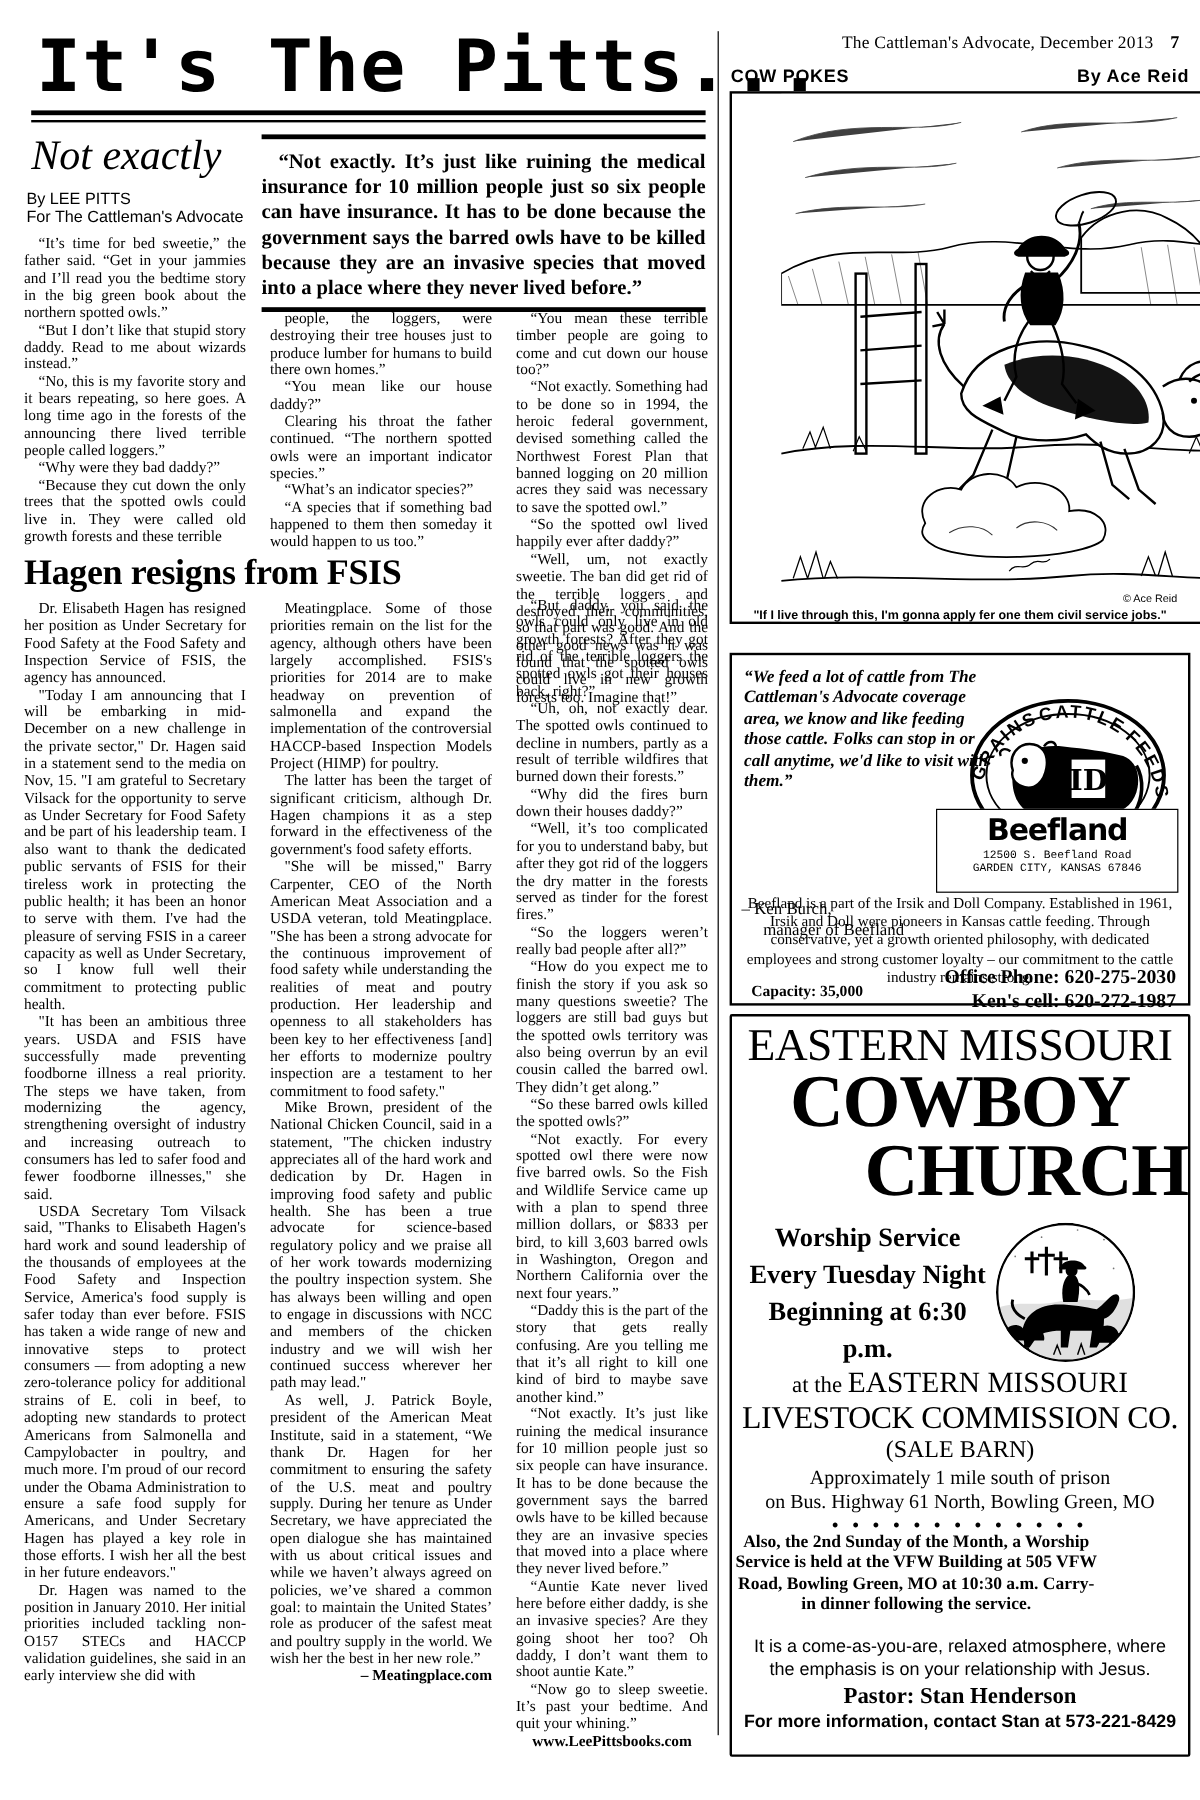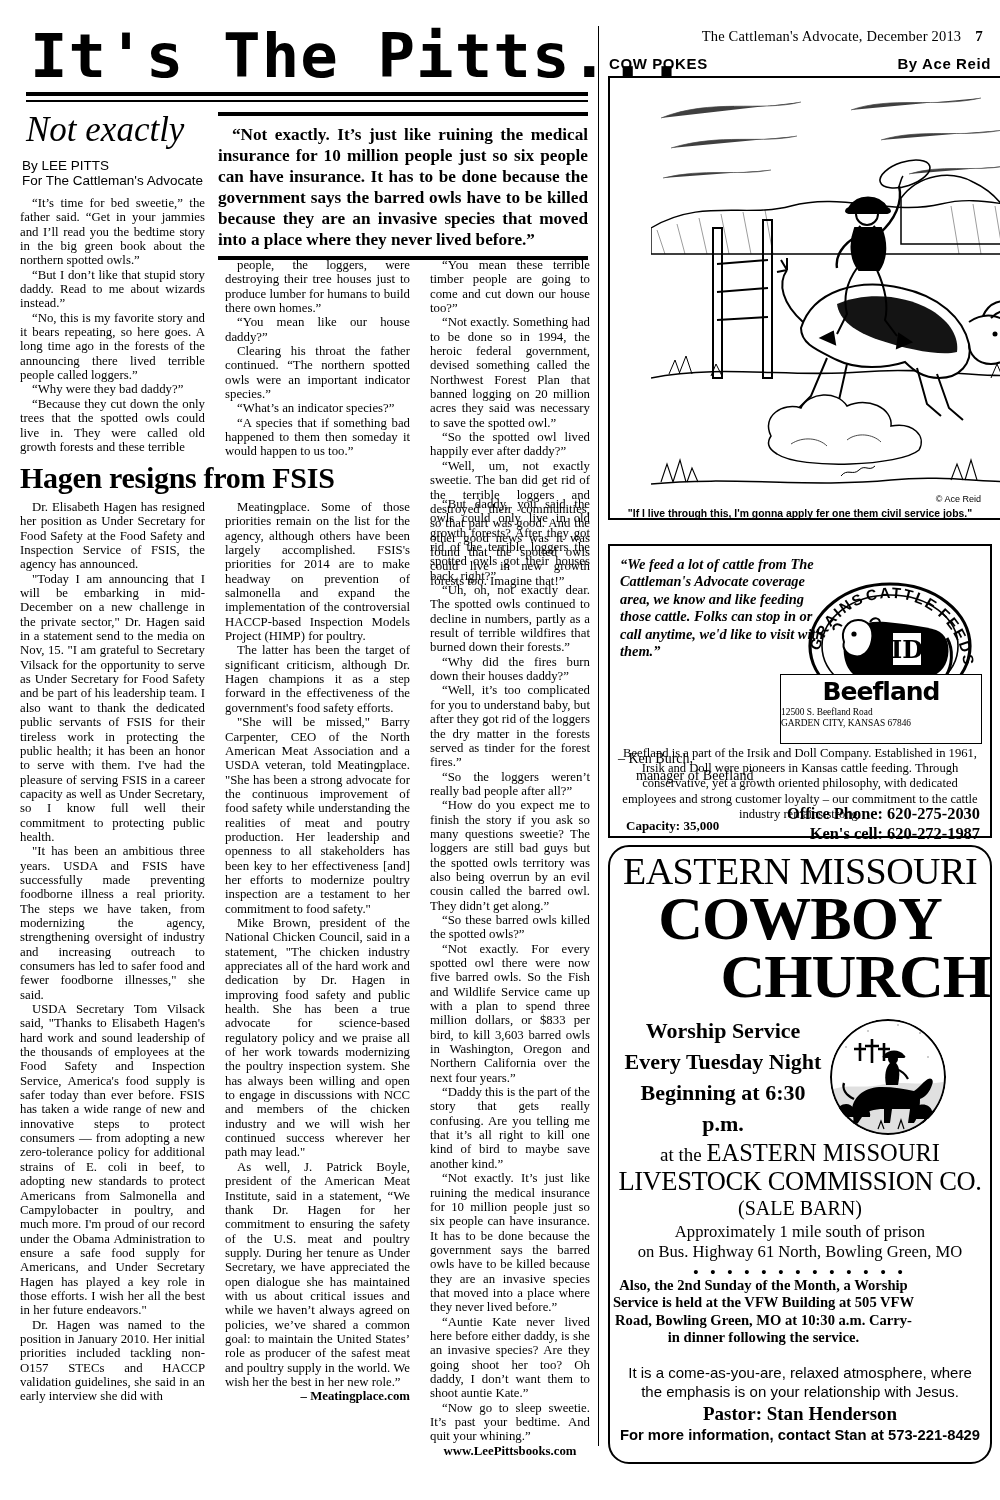--- a/index.html
+++ b/index.html
@@ -125,41 +125,41 @@
   .beef-name-box{
     position:absolute;left:170px;top:128px;width:200px;height:68px;
     border:1.5px solid #000;background:#fff;
   }
   .beef-name{
     position:absolute;left:0;top:2px;width:200px;text-align:center;
     font-family:"DejaVu Sans", sans-serif;font-weight:bold;font-size:25px;
     letter-spacing:-1px;
   }
   .beef-addr{
-    position:absolute;left:0;top:32px;width:200px;
-    font-family:Liberation Serif, serif;font-size:9.4px;line-height:11.4px;
+    position:absolute;left:0;top:32px;width:200px;text-align:center;
+    font-family:Liberation Mono, monospace;font-size:9.4px;line-height:11.4px;
   }
   .beef-body{
     position:absolute;left:12px;top:200px;width:356px;
     text-align:center;font-family:"Liberation Serif",serif;
     font-size:12.6px;line-height:15.2px;
   }
   .beef-cap{
     position:absolute;left:16px;top:272px;
     font-family:"Liberation Serif",serif;font-weight:bold;font-size:13px;
   }
   .beef-phone{
     position:absolute;right:10px;top:258px;text-align:right;
     font-family:"Liberation Serif",serif;font-weight:bold;font-size:16.4px;line-height:19.5px;
   }
 
   
   .ad-church{
     position:absolute;left:608px;top:845px;width:380px;height:615px;
-    border:2.5px solid #000;border-radius:21px;background:#fff;overflow:hidden;
+    border:2.5px solid #000;border-radius:2px;background:#fff;overflow:hidden;
   }
   .cc-l1{position:absolute;left:0;top:4px;width:380px;text-align:center;
     font-family:"Liberation Serif",serif;font-size:38px;line-height:40px;letter-spacing:-.5px;}
   .cc-l2{position:absolute;left:0;top:40px;width:380px;text-align:center;
     font-family:"Liberation Serif",serif;font-weight:bold;font-size:62px;line-height:62px;letter-spacing:-1px;}
   .cc-l3{position:absolute;left:0;top:98px;width:380px;text-align:right;
     font-family:"Liberation Serif",serif;font-weight:bold;font-size:62px;line-height:62px;letter-spacing:-1px;}
   .cc-worship{
     position:absolute;left:8px;top:168px;width:210px;text-align:center;
     font-family:"Liberation Serif",serif;font-weight:bold;font-size:22px;line-height:31px;

